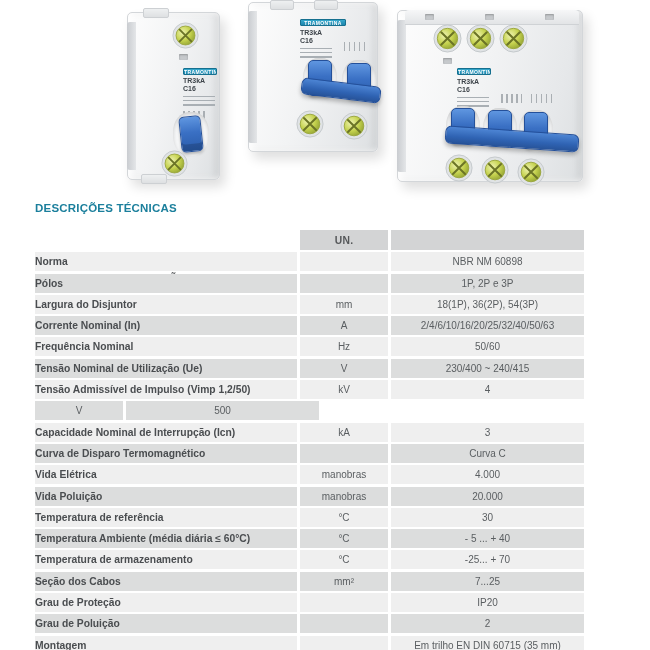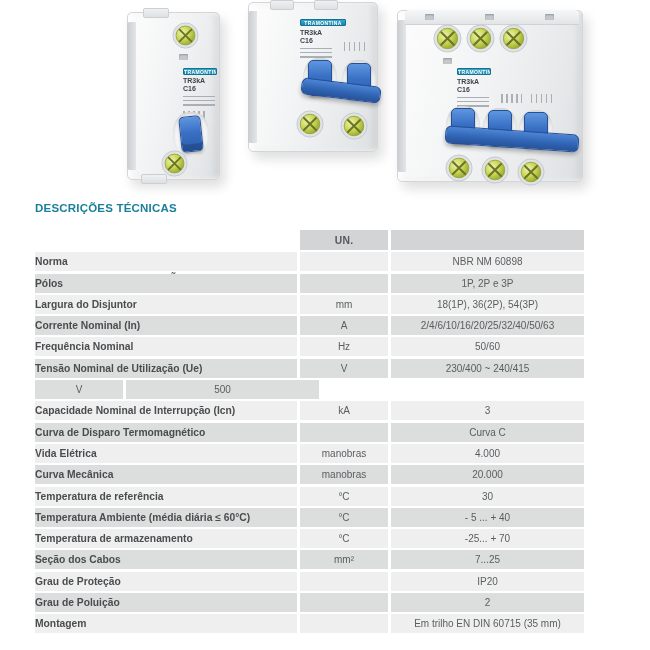--- a/index.html
+++ b/index.html
@@ -248,41 +248,46 @@
     <div class="spec-row r-light">
         <div class="cell c-label">Frequência Nominal</div>
         <div class="cell c-unit">Hz</div>
         <div class="cell c-value">50/60</div>
       </div>
     <div class="spec-row r-dark">
         <div class="cell c-label">Tensão Nominal de Utilização (Ue)</div>
         <div class="cell c-unit">V</div>
         <div class="cell c-value">230/400 ~ 240/415</div>
       </div>
+    <div class="spec-row r-light">
+        <div class="cell c-label">Tensão Admissível de Impulso (Vimp 1,2/50)</div>
+        <div class="cell c-unit">kV</div>
+        <div class="cell c-value">4</div>
+      </div>
     <div class="spec-row r-dark">
         <div class="cell c-unit">V</div>
         <div class="cell c-value">500</div>
       </div>
     <div class="spec-row r-light">
         <div class="cell c-label">Capacidade Nominal de Interrupção (Icn)</div>
         <div class="cell c-unit">kA</div>
         <div class="cell c-value">3</div>
       </div>
     <div class="spec-row r-dark">
         <div class="cell c-label">Curva de Disparo Termomagnético</div>
         <div class="cell c-unit"></div>
         <div class="cell c-value">Curva C</div>
       </div>
     <div class="spec-row r-light">
         <div class="cell c-label">Vida Elétrica</div>
         <div class="cell c-unit">manobras</div>
         <div class="cell c-value">4.000</div>
       </div>
     <div class="spec-row r-dark">
-        <div class="cell c-label">Curva Mecânica</div>
+        <div class="cell c-label">Vida Poluição</div>
         <div class="cell c-unit">manobras</div>
         <div class="cell c-value">20.000</div>
       </div>
     <div class="spec-row r-light">
         <div class="cell c-label">Temperatura de referência</div>
         <div class="cell c-unit">°C</div>
         <div class="cell c-value">30</div>
       </div>
     <div class="spec-row r-dark">
         <div class="cell c-label">Temperatura Ambiente (média diária ≤ 60°C)</div>

